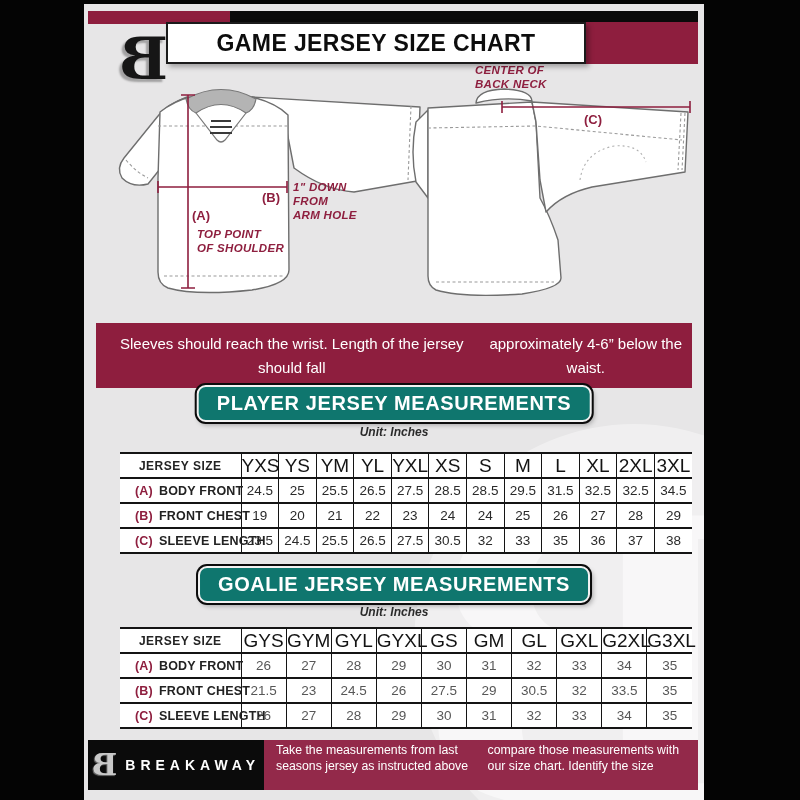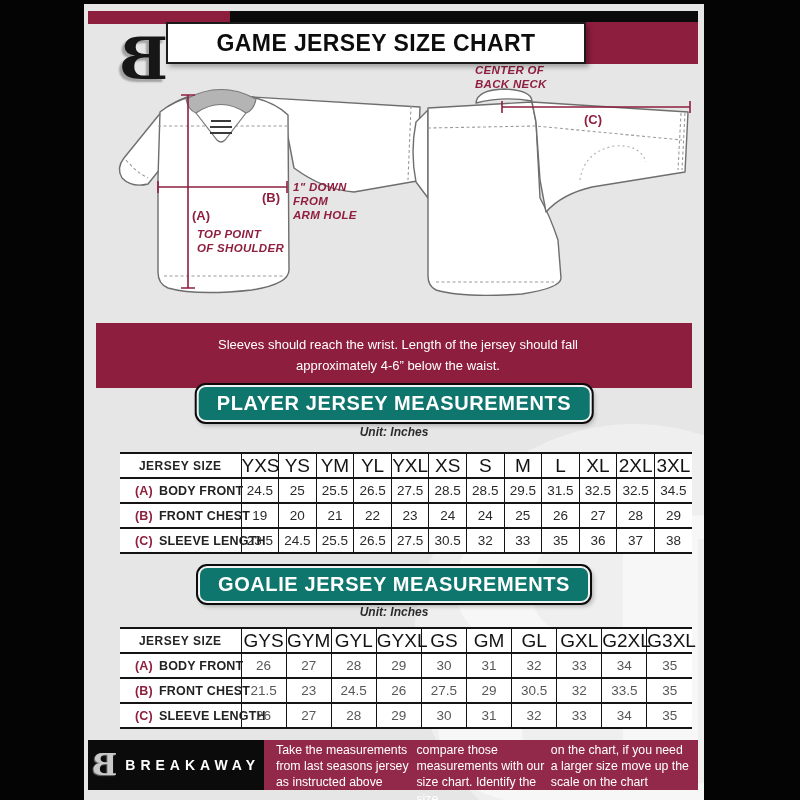--- a/index.html
+++ b/index.html
@@ -32,22 +32,22 @@
   #diagram{left:0;top:56px;width:620px;height:266px;}
   .jersey{fill:#fff;stroke:#6e6e6e;stroke-width:1.4;stroke-linejoin:round;}
   .seam{fill:none;stroke:#9a9a9a;stroke-width:1.1;stroke-dasharray:3,2.5;}
   .dotted{fill:none;stroke:#b0b0b0;stroke-width:1.1;stroke-dasharray:2,3;}
   .mline{stroke:#8e1f3f;stroke-width:1.6;fill:none;}
   .anno{fill:#8e1f3f;font-style:italic;font-weight:700;font-size:11.5px;font-family:"Liberation Sans",sans-serif;letter-spacing:.3px;}
   .annotag{fill:#8e1f3f;font-weight:800;font-size:13px;font-family:"Liberation Sans",sans-serif;}
 
   
   #info-banner{left:12px;top:319px;width:596px;height:65px;background:#8e1e3e;color:#fff;
-               display:flex;flex-direction:column;align-items:center;justify-content:center;
-               font-size:13px;font-weight:500;line-height:1.55;text-align:center;padding-left:8px;}
+               display:flex;flex-direction:row;align-items:center;justify-content:center;
+               font-size:15px;font-weight:500;line-height:1.55;text-align:center;padding-left:8px;}
 
   
   .section-banner{left:50%;transform:translateX(-50%);background:#0f766e;color:#fff;
                   border:2px solid #f2f2f2;box-shadow:0 0 0 2px #0b0b0b,2px 3px 5px rgba(0,0,0,.3);
                   border-radius:9px;display:flex;align-items:center;justify-content:center;
                   font-weight:800;font-size:20px;letter-spacing:.6px;white-space:nowrap;
                   padding:0 18px;height:37px;}
   .unit{width:100%;text-align:center;font-style:italic;font-weight:700;font-size:12px;color:#2b2b2b;}
 
   
@@ -312,17 +312,16 @@
         </table>
       </div>
 
     <div id="footer-black" class="z">
       <span class="logo-b">B</span>
       <span class="brand">BREAKAWAY</span>
     </div>
     <div id="footer-maroon" class="z">
       <div>Take the measurements from last seasons jersey as instructed above</div>
       <div>compare those measurements  with our size chart. Identify the size</div>
-      <div>on the chart, if you need a larger size move up the scale on the chart</div>
     </div>
 
   </div>
 </div>
 
 </body></html>

